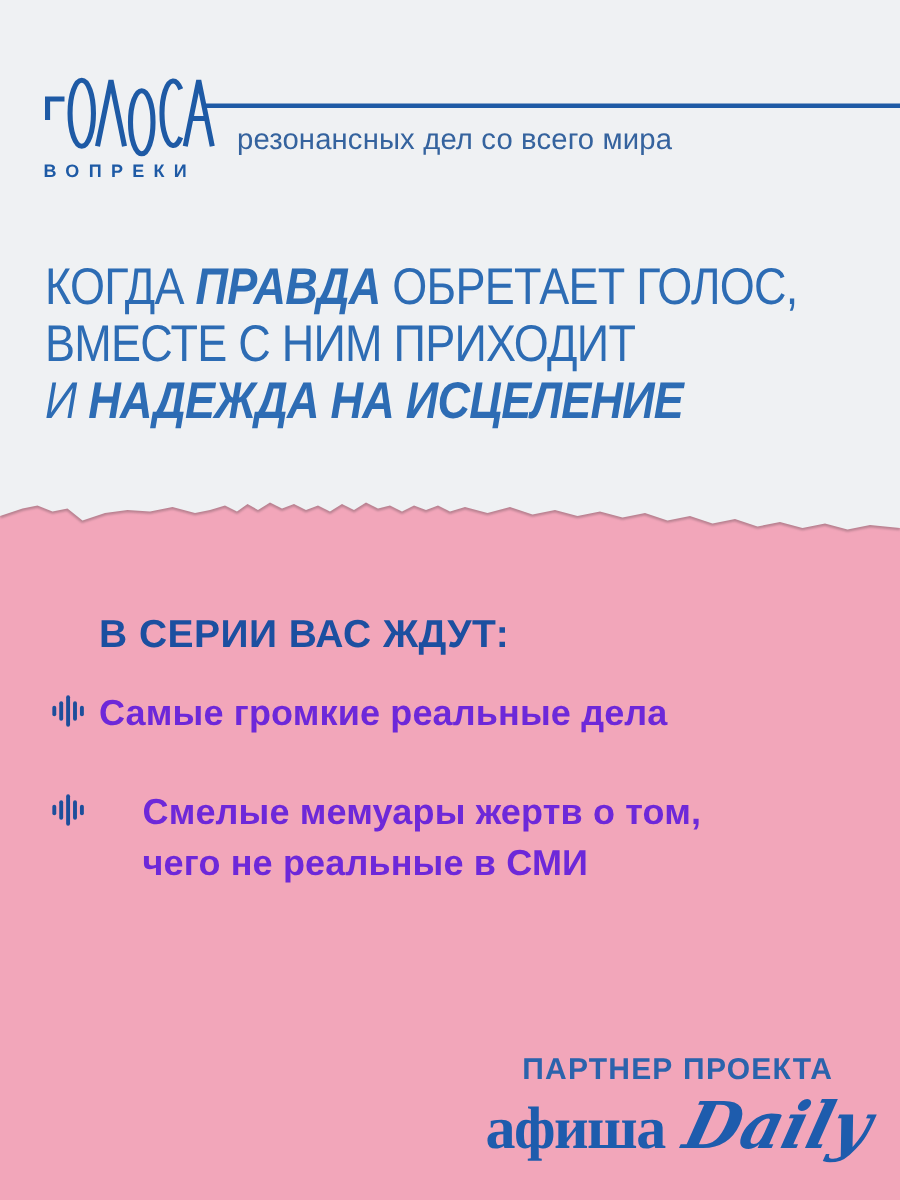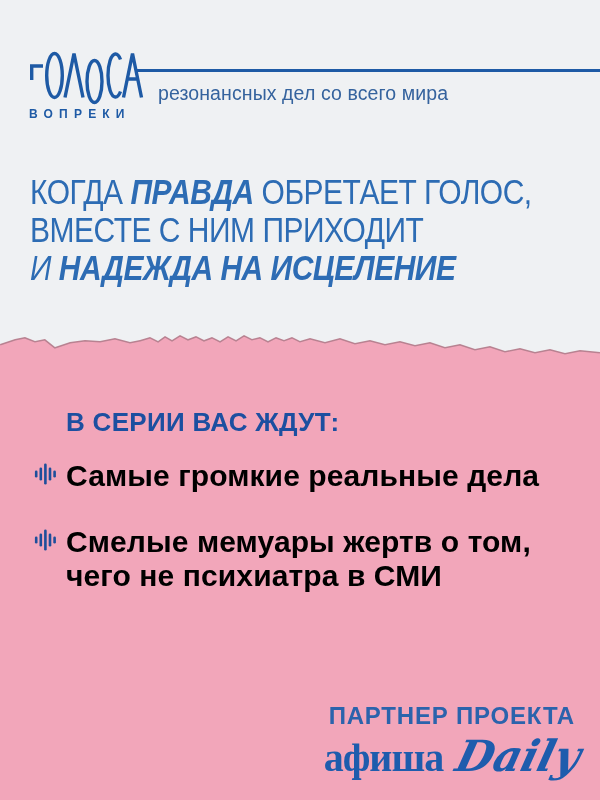--- a/index.html
+++ b/index.html
@@ -34,28 +34,28 @@
   .headline .it{font-style:italic;}
   
   .series-heading{
     left:66px;top:407px;font-size:26px;font-weight:bold;
     color:#1c4fa0;letter-spacing:0.3px;
   }
   .bullet{left:34px;display:flex;align-items:flex-start;}
   .bullet .wave{width:22px;height:24px;flex:0 0 22px;margin-top:3px;}
   .bullet .wave rect{fill:#1d4e9b;}
   .bullet .bl{
-    margin-left:10px;font-size:30px;line-height:34px;font-weight:bold;
-    color:#000000;letter-spacing:0.1px;white-space:nowrap;
+    margin-left:10px;font-size:24px;line-height:34px;font-weight:bold;
+    color:#6d28d9;letter-spacing:0.1px;white-space:nowrap;
   }
-  .b1{top:459px;} .b2{top:525px;} .b3{top:625px;}
+  .b1{top:459px;} .b2{top:525px;gap:29px;} .b3{top:625px;}
   
   .partner{right:20px;top:702px;text-align:center;}
   .partner-label{
-    font-size:24px;font-weight:bold;letter-spacing:0.8px;color:#2b63ac;
+    font-size:20px;font-weight:bold;letter-spacing:0.8px;color:#2b63ac;
   }
   .partner-logo{
     margin-top:5px;display:flex;align-items:baseline;justify-content:center;
   }
   .afisha{
     font-family:Liberation Serif, serif;font-weight:bold;font-size:40px;
     letter-spacing:-1px;color:#1e5cad;line-height:1;
   }
   .daily{
     font-family:"DejaVu Serif",serif;font-style:italic;font-weight:bold;
@@ -120,21 +120,21 @@
   <div class="abs bullet b2">
     <svg class="wave" viewBox="0 0 22 24">
       <rect x="0.9" y="8.5" width="2.6" height="7" rx="1.3"></rect>
       <rect x="5.5" y="5.5" width="2.6" height="13" rx="1.3"></rect>
       <rect x="10.1" y="1.5" width="2.6" height="21" rx="1.3"></rect>
       <rect x="14.7" y="5.5" width="2.6" height="13" rx="1.3"></rect>
       <rect x="19.3" y="8.5" width="2.6" height="7" rx="1.3"></rect>
     </svg>
     <div class="bl">
       <div>Смелые мемуары жертв о том,</div>
-      <div>чего не психиатра в СМИ</div>
+      <div>чего не реальные в СМИ</div>
     </div>
   </div>
 
 
   <div class="abs partner">
     <div class="partner-label">ПАРТНЕР ПРОЕКТА</div>
     <div class="partner-logo">
       <span class="afisha">афиша</span>
       <span class="daily">Daily</span>
     </div>

